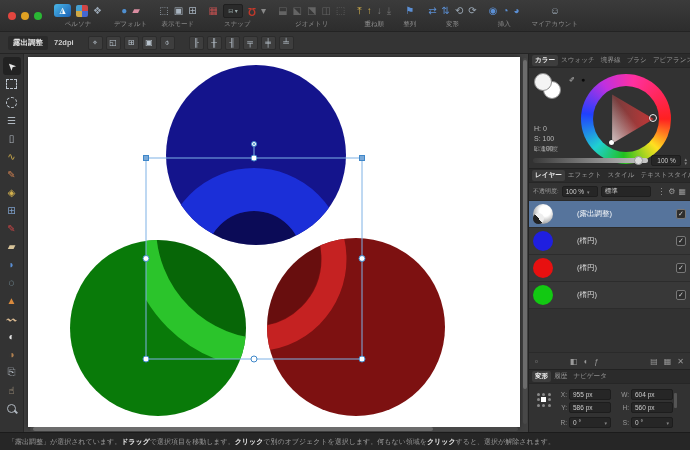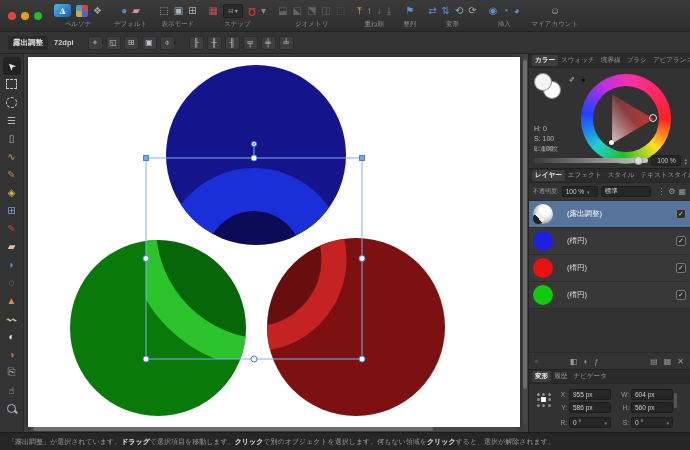--- a/index.html
+++ b/index.html
@@ -88,21 +88,21 @@
         display:flex;align-items:center;padding:0 3px;gap:3px;box-sizing:border-box;}
   .lsel .dd{color:#888;font-size:5px;}
   .lic{color:#9a9a9a;font-size:8px;margin-left:3px;}
   .lrows{flex:none;}
   .lrow{height:26px;display:flex;align-items:center;padding:0 4px;border-bottom:1px solid #2c2c2c;background:#383838;}
   .lrow.sel{background:#56749c;}
   .lthumb{width:20px;height:20px;border-radius:50%;flex:none;}
   .thumb-adj{background:radial-gradient(circle at 60% 35%,#ffffff 0 30%,#c9c9c9 55%,#6a6a6a 100%);position:relative;}
   .thumb-adj::after{content:"";position:absolute;left:0;bottom:0;width:11px;height:11px;border-radius:50%;
     background:conic-gradient(from 140deg,#222 0 50%,#eee 0 100%);}
-  .lname{font-size:7.5px;color:#ddd;margin-left:14px;flex:1;}
+  .lname{font-size:7.5px;color:#ddd;margin-left:24px;flex:1;}
   .lrow.sel .lname{color:#fff;}
   .lvis{width:10px;height:10px;border:1px solid #777;border-radius:2px;background:#2e2e2e;color:#ccc;
         font-size:7px;line-height:8px;text-align:center;flex:none;box-sizing:border-box;}
   .lbottom{height:16px;display:flex;align-items:center;padding:0 6px;gap:6px;background:#333;
            border-top:1px solid #2a2a2a;margin-top:auto;flex:none;}
   .lbic{font-size:8px;color:#9a9a9a;}
   .lb-center{display:flex;gap:6px;margin-left:26px;}
   .lb-right{display:flex;gap:6px;margin-left:auto;}
   
   .tpanel{height:62px;background:#323232;flex:none;border-top:1px solid #222;}

